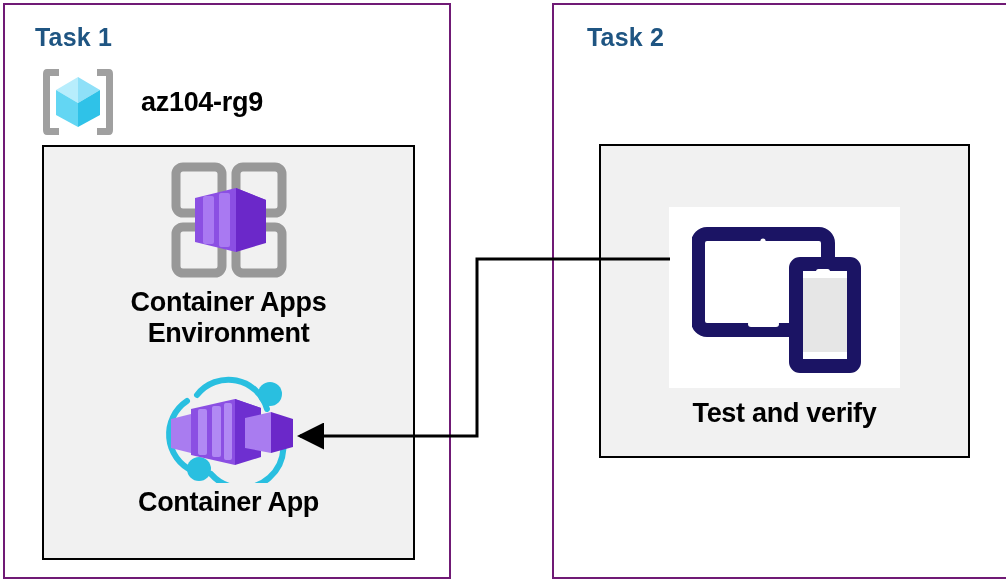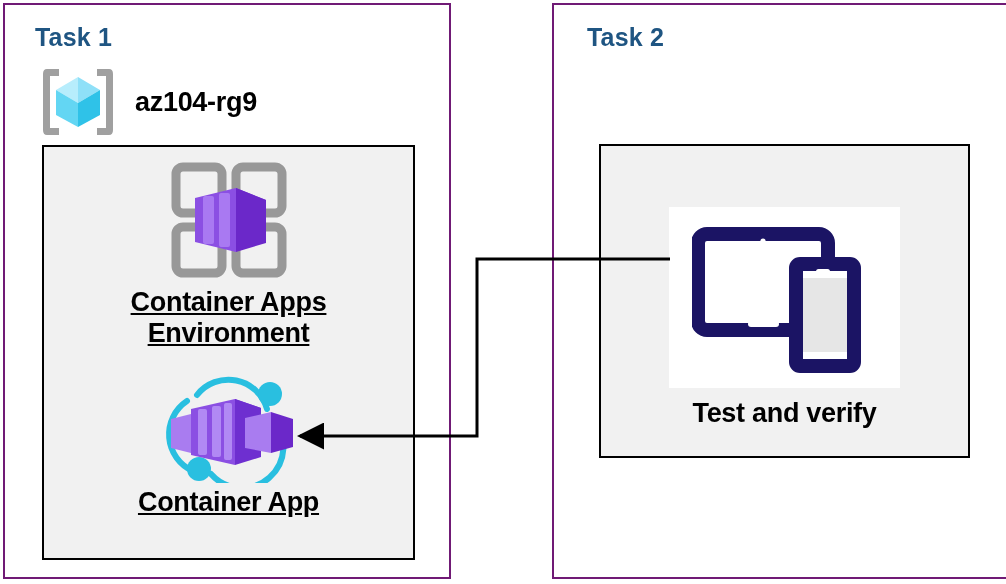--- a/index.html
+++ b/index.html
@@ -40,21 +40,21 @@
   #task1-title { left: 30px; top: 18px; }
   #task2-title { left: 33px; top: 18px; }
 
   
   #rg-row {
     position: absolute;
     left: 34px;
     top: 58px;
     display: flex;
     align-items: center;
-    gap: 18px;
+    gap: 24px;
   }
   #rg-icon { width: 78px; height: 78px; display: block; }
   #rg-label {
     font-size: 27px;
     font-weight: bold;
     color: #000000;
     white-space: nowrap;
     letter-spacing: -0.3px;
   }
 
@@ -68,21 +68,20 @@
   #task1-inner { left: 37px;  top: 140px; width: 373px; height: 415px; }
   #task2-inner { left: 45px;  top: 139px; width: 371px; height: 314px; }
 
   
   .res-block {
     position: absolute;
     width: 100%;
     display: flex;
     flex-direction: column;
     align-items: center;
-    text-decoration: underline;
   }
   #cae-block { top: 8px; }
   #capp-block { top: 228px; }
 
   .res-icon { display: block; }
   #cae-icon  { width: 130px; height: 130px; }
   #capp-icon { width: 152px; height: 108px; }
 
   .res-label {
     font-size: 27px;

